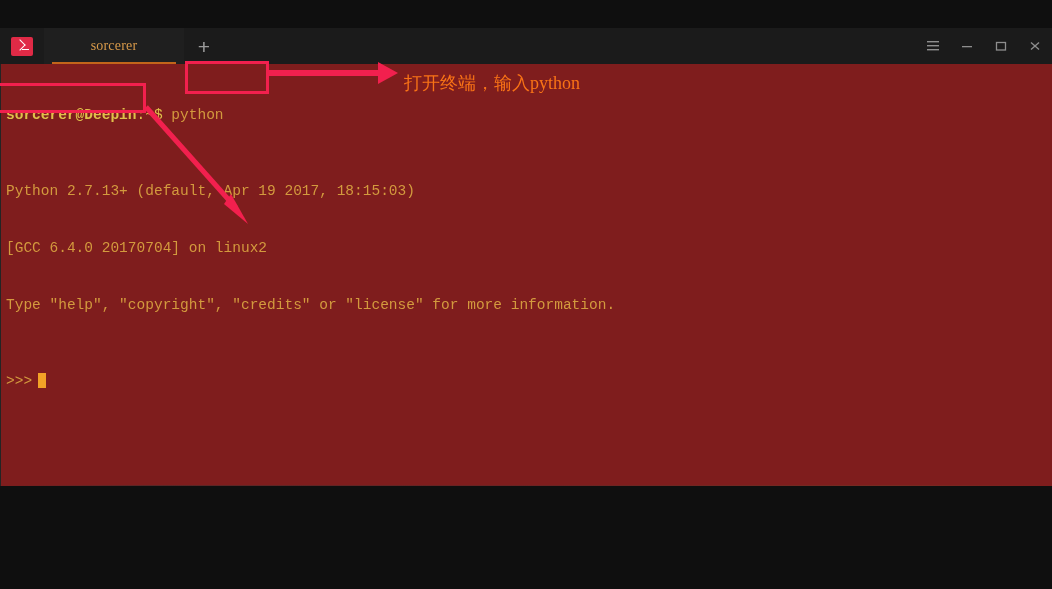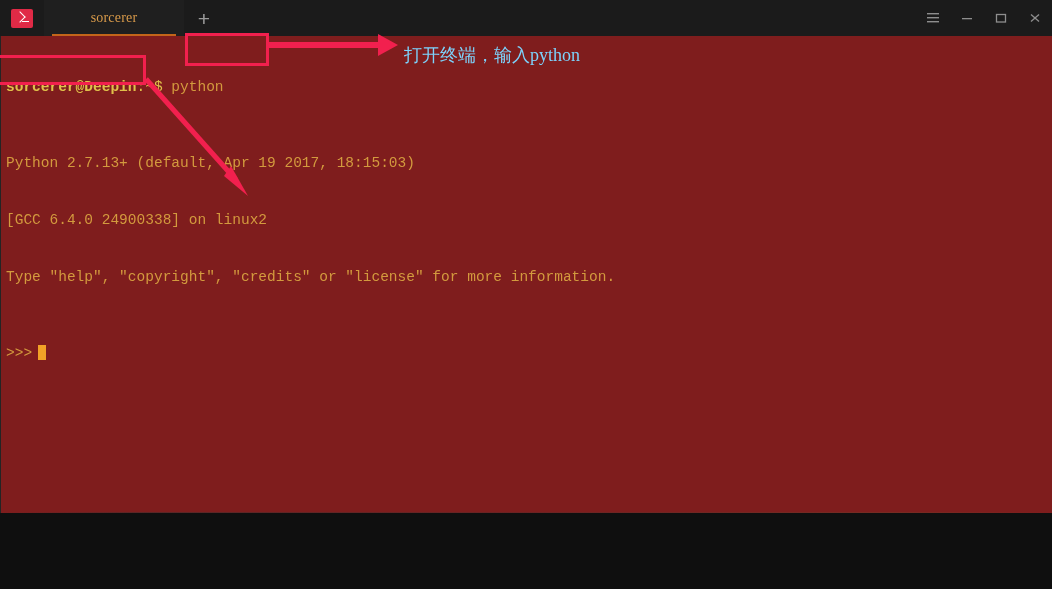--- a/index.html
+++ b/index.html
@@ -10,23 +10,24 @@
   body {
     width: 1052px;
     height: 589px;
     overflow: hidden;
     font-family: "Liberation Sans", sans-serif;
   }
 
   #app {
     position: relative;
     width: 1052px;
-    height: 513px;
+    height: 458px;
     background: #141414;
     overflow: hidden;
+    margin-top: 28px;
   }
 
   
   .titlebar {
     position: absolute;
     left: 0; top: 0;
     width: 1052px;
     height: 36px;
     background: #1b1b1b;
     display: flex;
@@ -177,21 +178,21 @@
     height: 589px;
     pointer-events: none;
   }
   .anno-box {
     position: absolute;
     border: 3px solid #f2204e;
     box-sizing: border-box;
   }
   .anno-text {
     position: absolute;
-    color: #7dd3fc;
+    color: #f97316;
     font-family: "Liberation Serif", serif;
     white-space: nowrap;
   }
 </style>
 </head>
 <body>
 
 <div id="app">
 
   <div class="titlebar">
@@ -237,21 +238,21 @@
           <line x1="11" y1="2.5" x2="3" y2="9.5" stroke="#8e8e8e" stroke-width="1.3"></line>
         </svg>
       </div>
     </div>
   </div>
 
   <div class="terminal">
     <div class="tline"><span class="prompt-user">sorcerer@Deepin</span><span class="prompt-path">:~$</span><span class="out"> python</span></div>
 
     <div class="tline out">Python 2.7.13+ (default, Apr 19 2017, 18:15:03)</div>
-    <div class="tline out">[GCC 6.4.0 24900338] on linux2</div>
+    <div class="tline out">[GCC 6.4.0 20170704] on linux2</div>
     <div class="tline out">Type "help", "copyright", "credits" or "license" for more information.</div>
 
     <div class="tline"><span class="ps2">&gt;&gt;&gt;</span><span class="cursor"></span></div>
   </div>
 
   <div class="bottom-edge"></div>
 
   <div class="overlay">
 
     <div class="anno-box" style="left:185px; top:33px; width:84px; height:33px;"></div>

